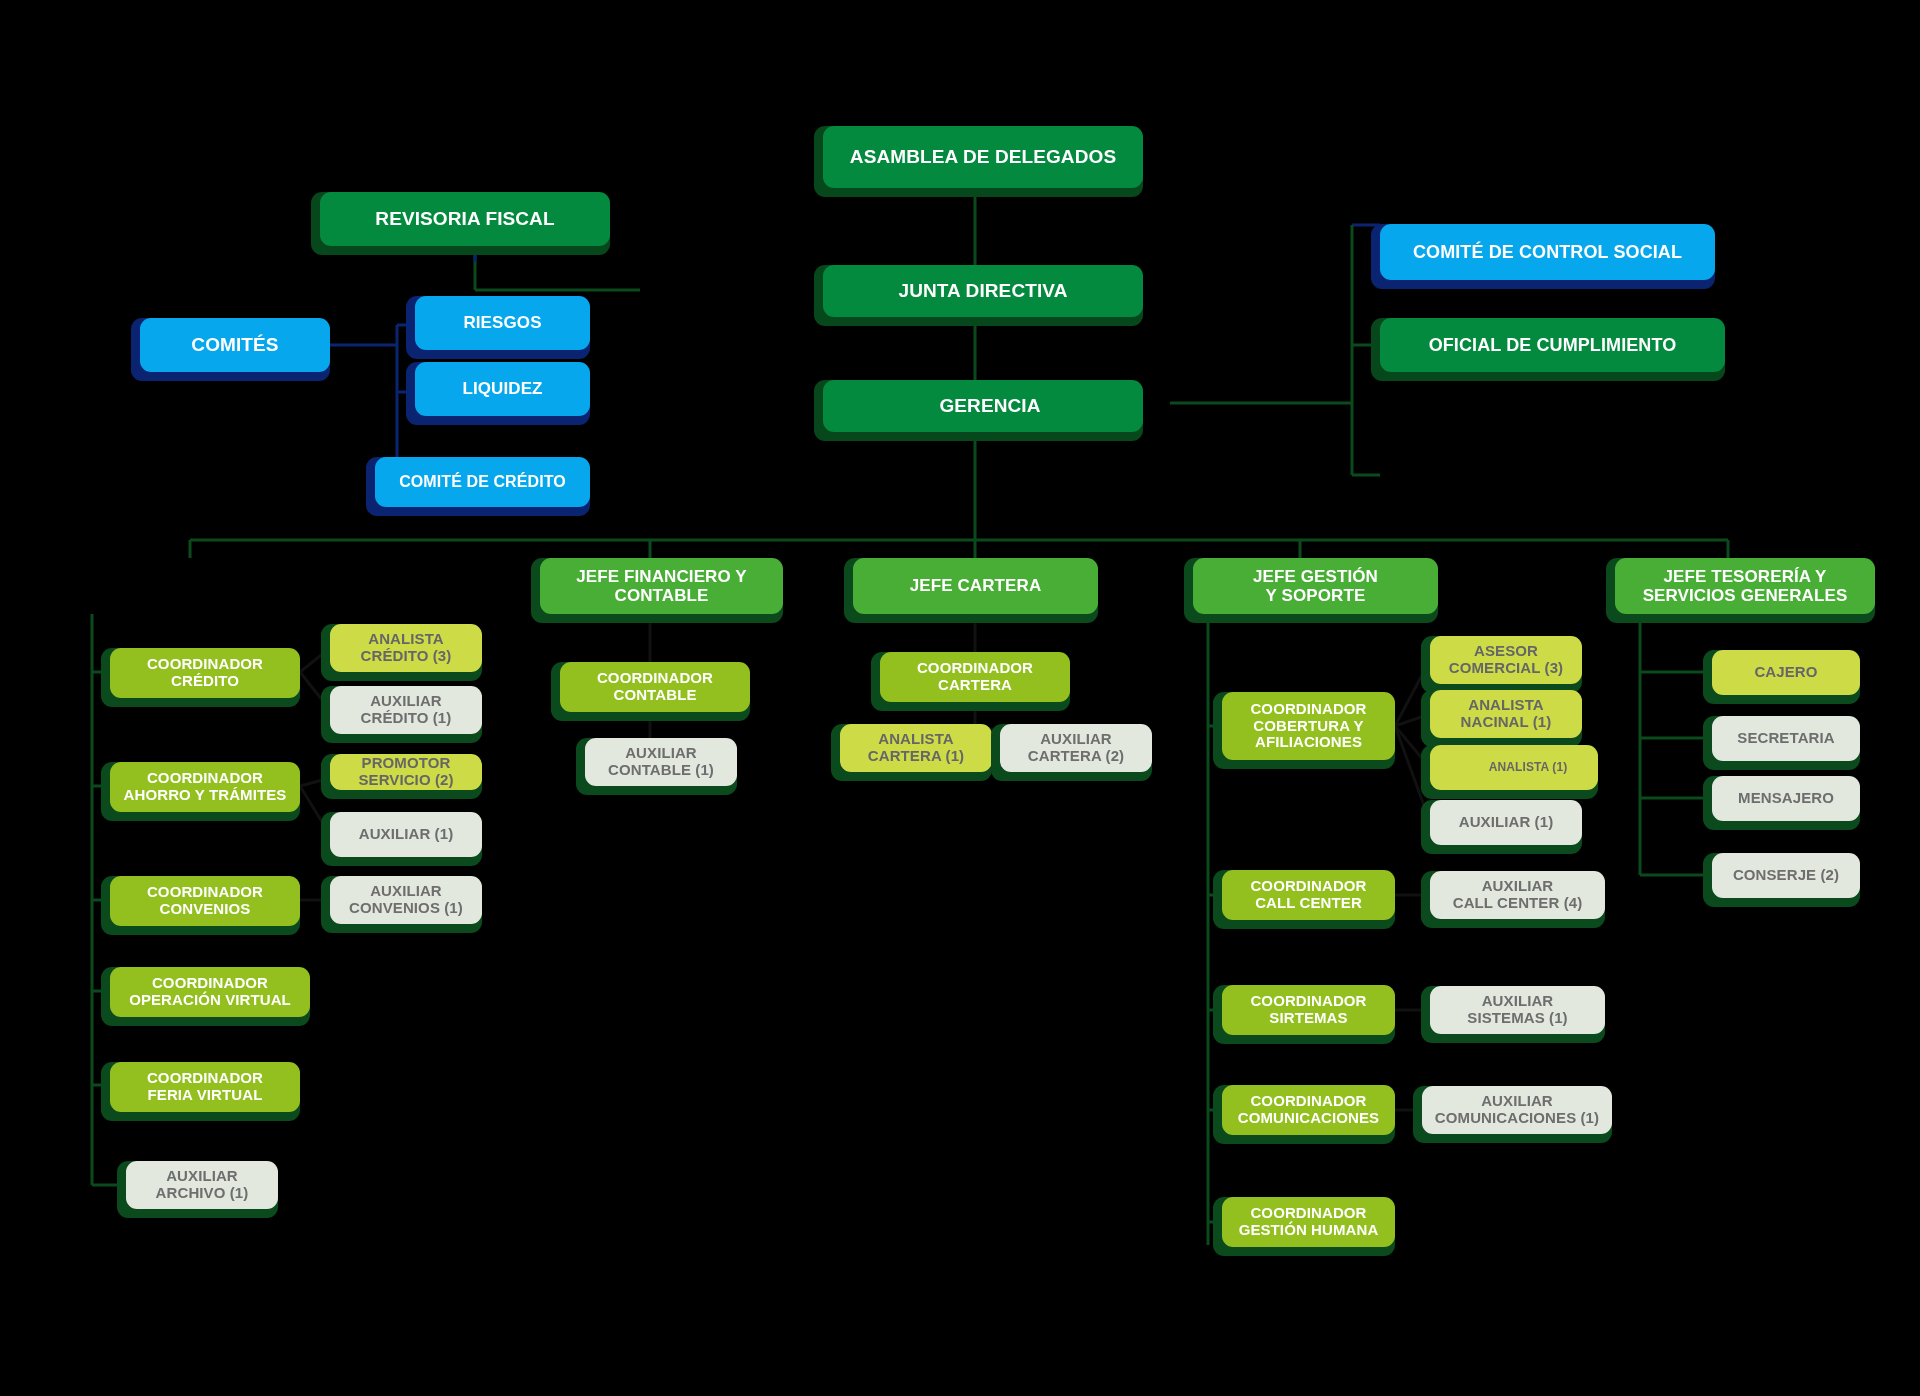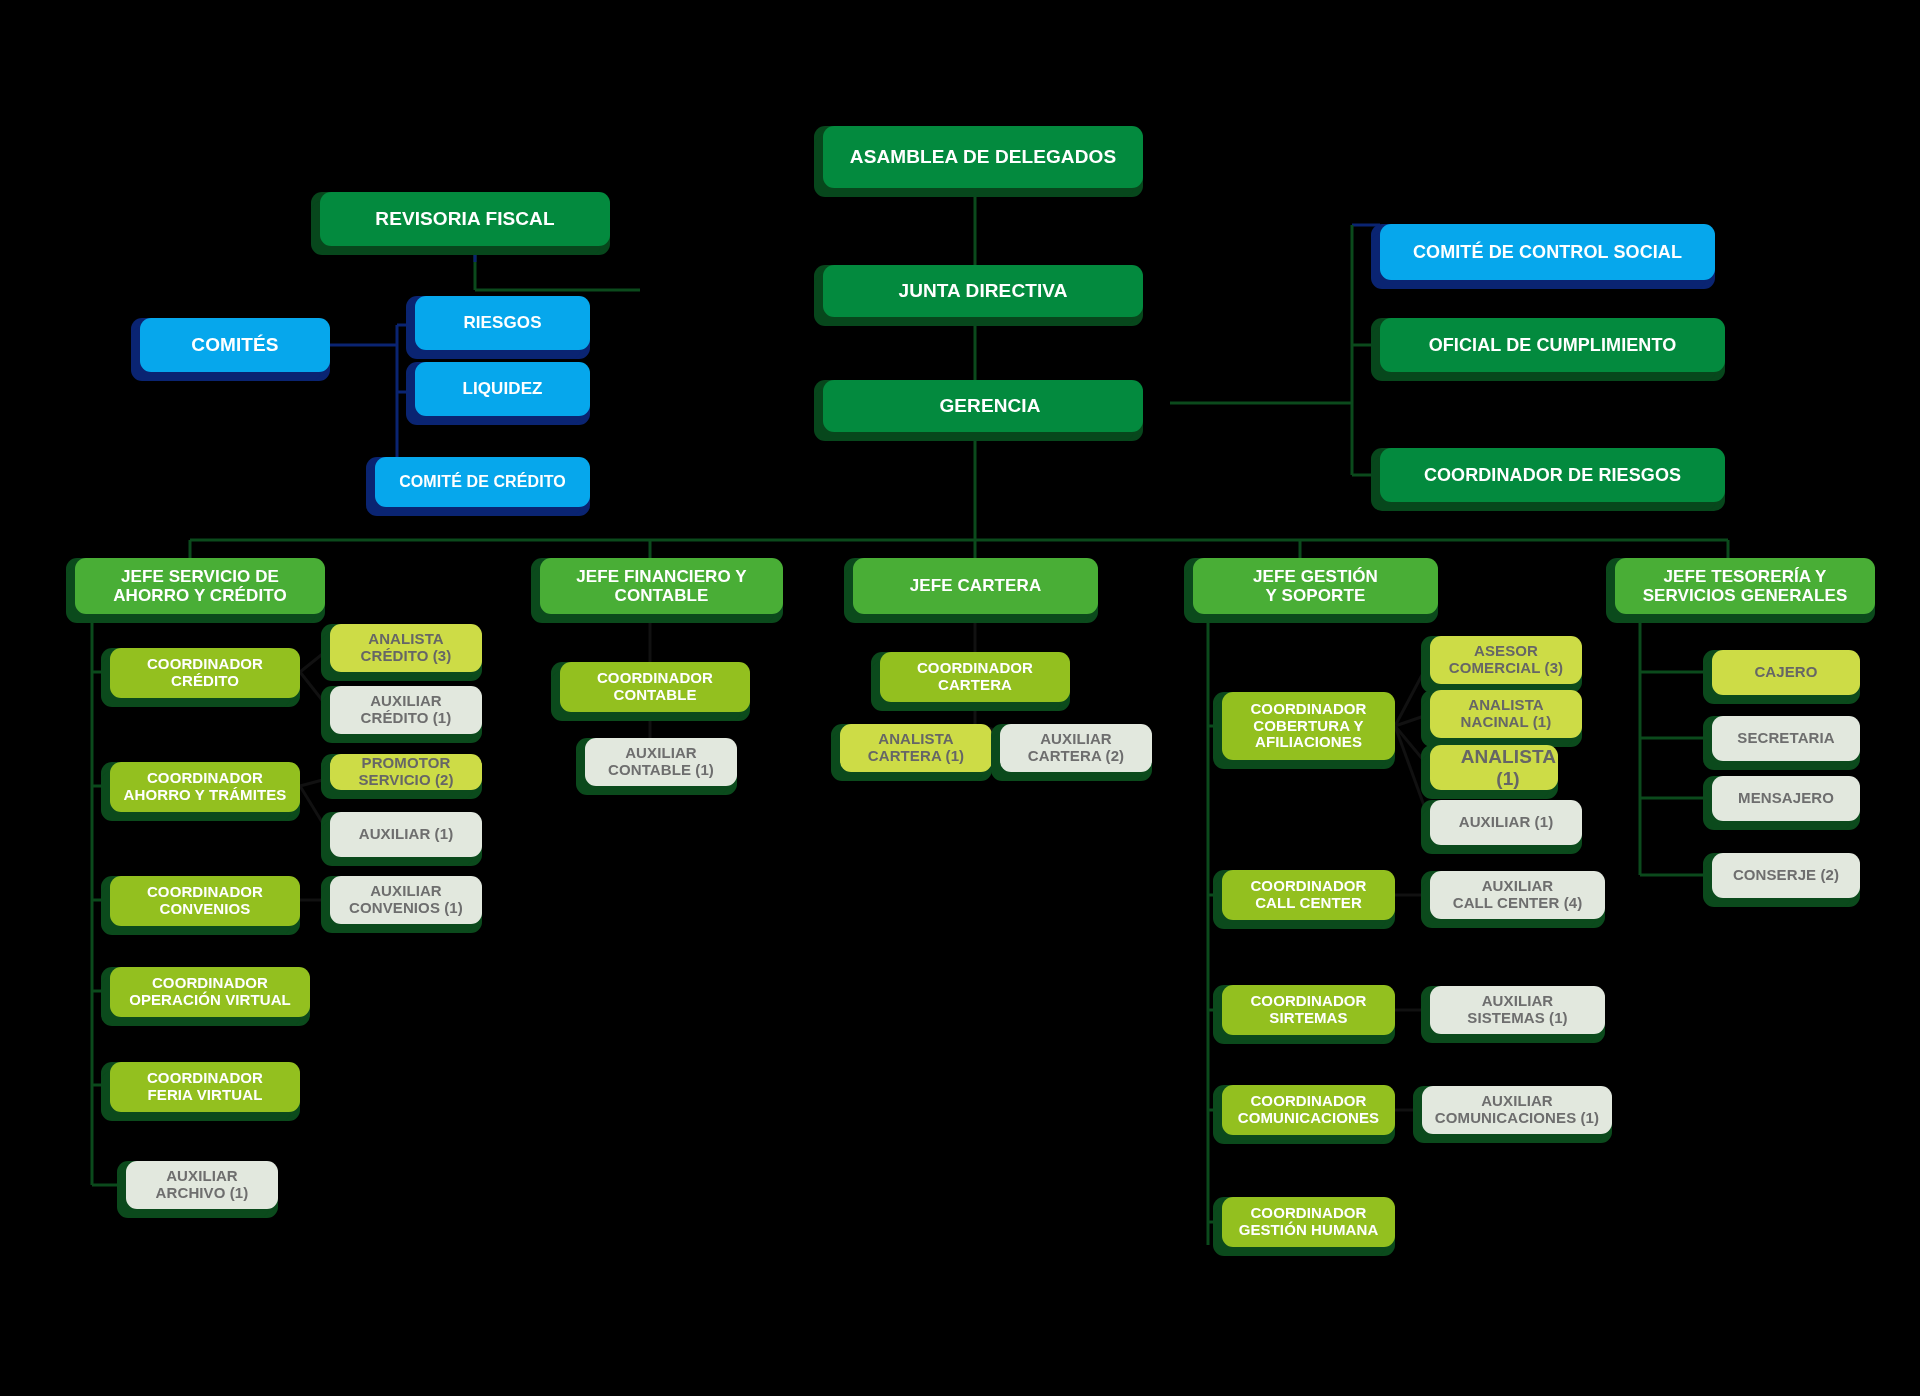--- a/index.html
+++ b/index.html
@@ -201,24 +201,21 @@
   <div class="node v-blue" style="left:415px; top:296px; width:175px; height:54px; font-size:17px;">RIESGOS</div>
 
   <div class="node v-blue" style="left:415px; top:362px; width:175px; height:54px; font-size:17px;">LIQUIDEZ</div>
 
   <div class="node v-blue" style="left:375px; top:444px; width:215px; height:50px; font-size:16px;margin-top:13px;">COMITÉ DE CRÉDITO</div>
 
   <div class="node v-blue" style="left:1380px; top:196px; width:335px; height:56px; font-size:18px;margin-top:28px;">COMITÉ DE CONTROL SOCIAL</div>
 
   <div class="node v-exec" style="left:1380px; top:318px; width:345px; height:54px; font-size:18px;">OFICIAL DE CUMPLIMIENTO</div>
 
-  <div class="node v-exec" style="left:1380px; top:448px; width:345px; height:54px; font-size:18px;">COORDINADOR DE RIESGOS</div>
-
-  <div class="node v-jefe" style="left:75px; top:558px; width:250px; height:56px; font-size:17px;">JEFE SERVICIO DE
-AHORRO Y CRÉDITO</div>
+
 
   <div class="node v-jefe" style="left:540px; top:558px; width:243px; height:56px; font-size:17px;">JEFE FINANCIERO Y
 CONTABLE</div>
 
   <div class="node v-jefe" style="left:853px; top:558px; width:245px; height:56px; font-size:17px;">JEFE CARTERA</div>
 
   <div class="node v-jefe" style="left:1193px; top:558px; width:245px; height:56px; font-size:17px;">JEFE GESTIÓN
 Y SOPORTE</div>
 
   <div class="node v-jefe" style="left:1615px; top:558px; width:260px; height:56px; font-size:17px;">JEFE TESORERÍA Y
@@ -274,21 +271,21 @@
   <div class="node v-coord" style="left:1222px; top:692px; width:173px; height:68px; font-size:15px;">COORDINADOR
 COBERTURA Y
 AFILIACIONES</div>
 
   <div class="node v-analyst" style="left:1430px; top:636px; width:152px; height:48px; font-size:15px;">ASESOR
 COMERCIAL (3)</div>
 
   <div class="node v-analyst" style="left:1430px; top:690px; width:152px; height:48px; font-size:15px;">ANALISTA
 NACINAL (1)</div>
 
-  <div class="node v-analyst" style="left:1430px; top:745px; width:128px; height:45px; font-size:19px;padding-left:36px;">ANALISTA (1)</div>
+  <div class="node v-analyst" style="left:1430px; top:745px; width:168px; height:45px; font-size:12px;padding-left:36px;">ANALISTA (1)</div>
 
   <div class="node v-aux" style="left:1430px; top:800px; width:152px; height:45px; font-size:15px;">AUXILIAR (1)</div>
 
   <div class="node v-coord" style="left:1222px; top:870px; width:173px; height:50px; font-size:15px;">COORDINADOR
 CALL CENTER</div>
 
   <div class="node v-aux" style="left:1430px; top:871px; width:175px; height:48px; font-size:15px;">AUXILIAR
 CALL CENTER (4)</div>
 
   <div class="node v-coord" style="left:1222px; top:985px; width:173px; height:50px; font-size:15px;">COORDINADOR

